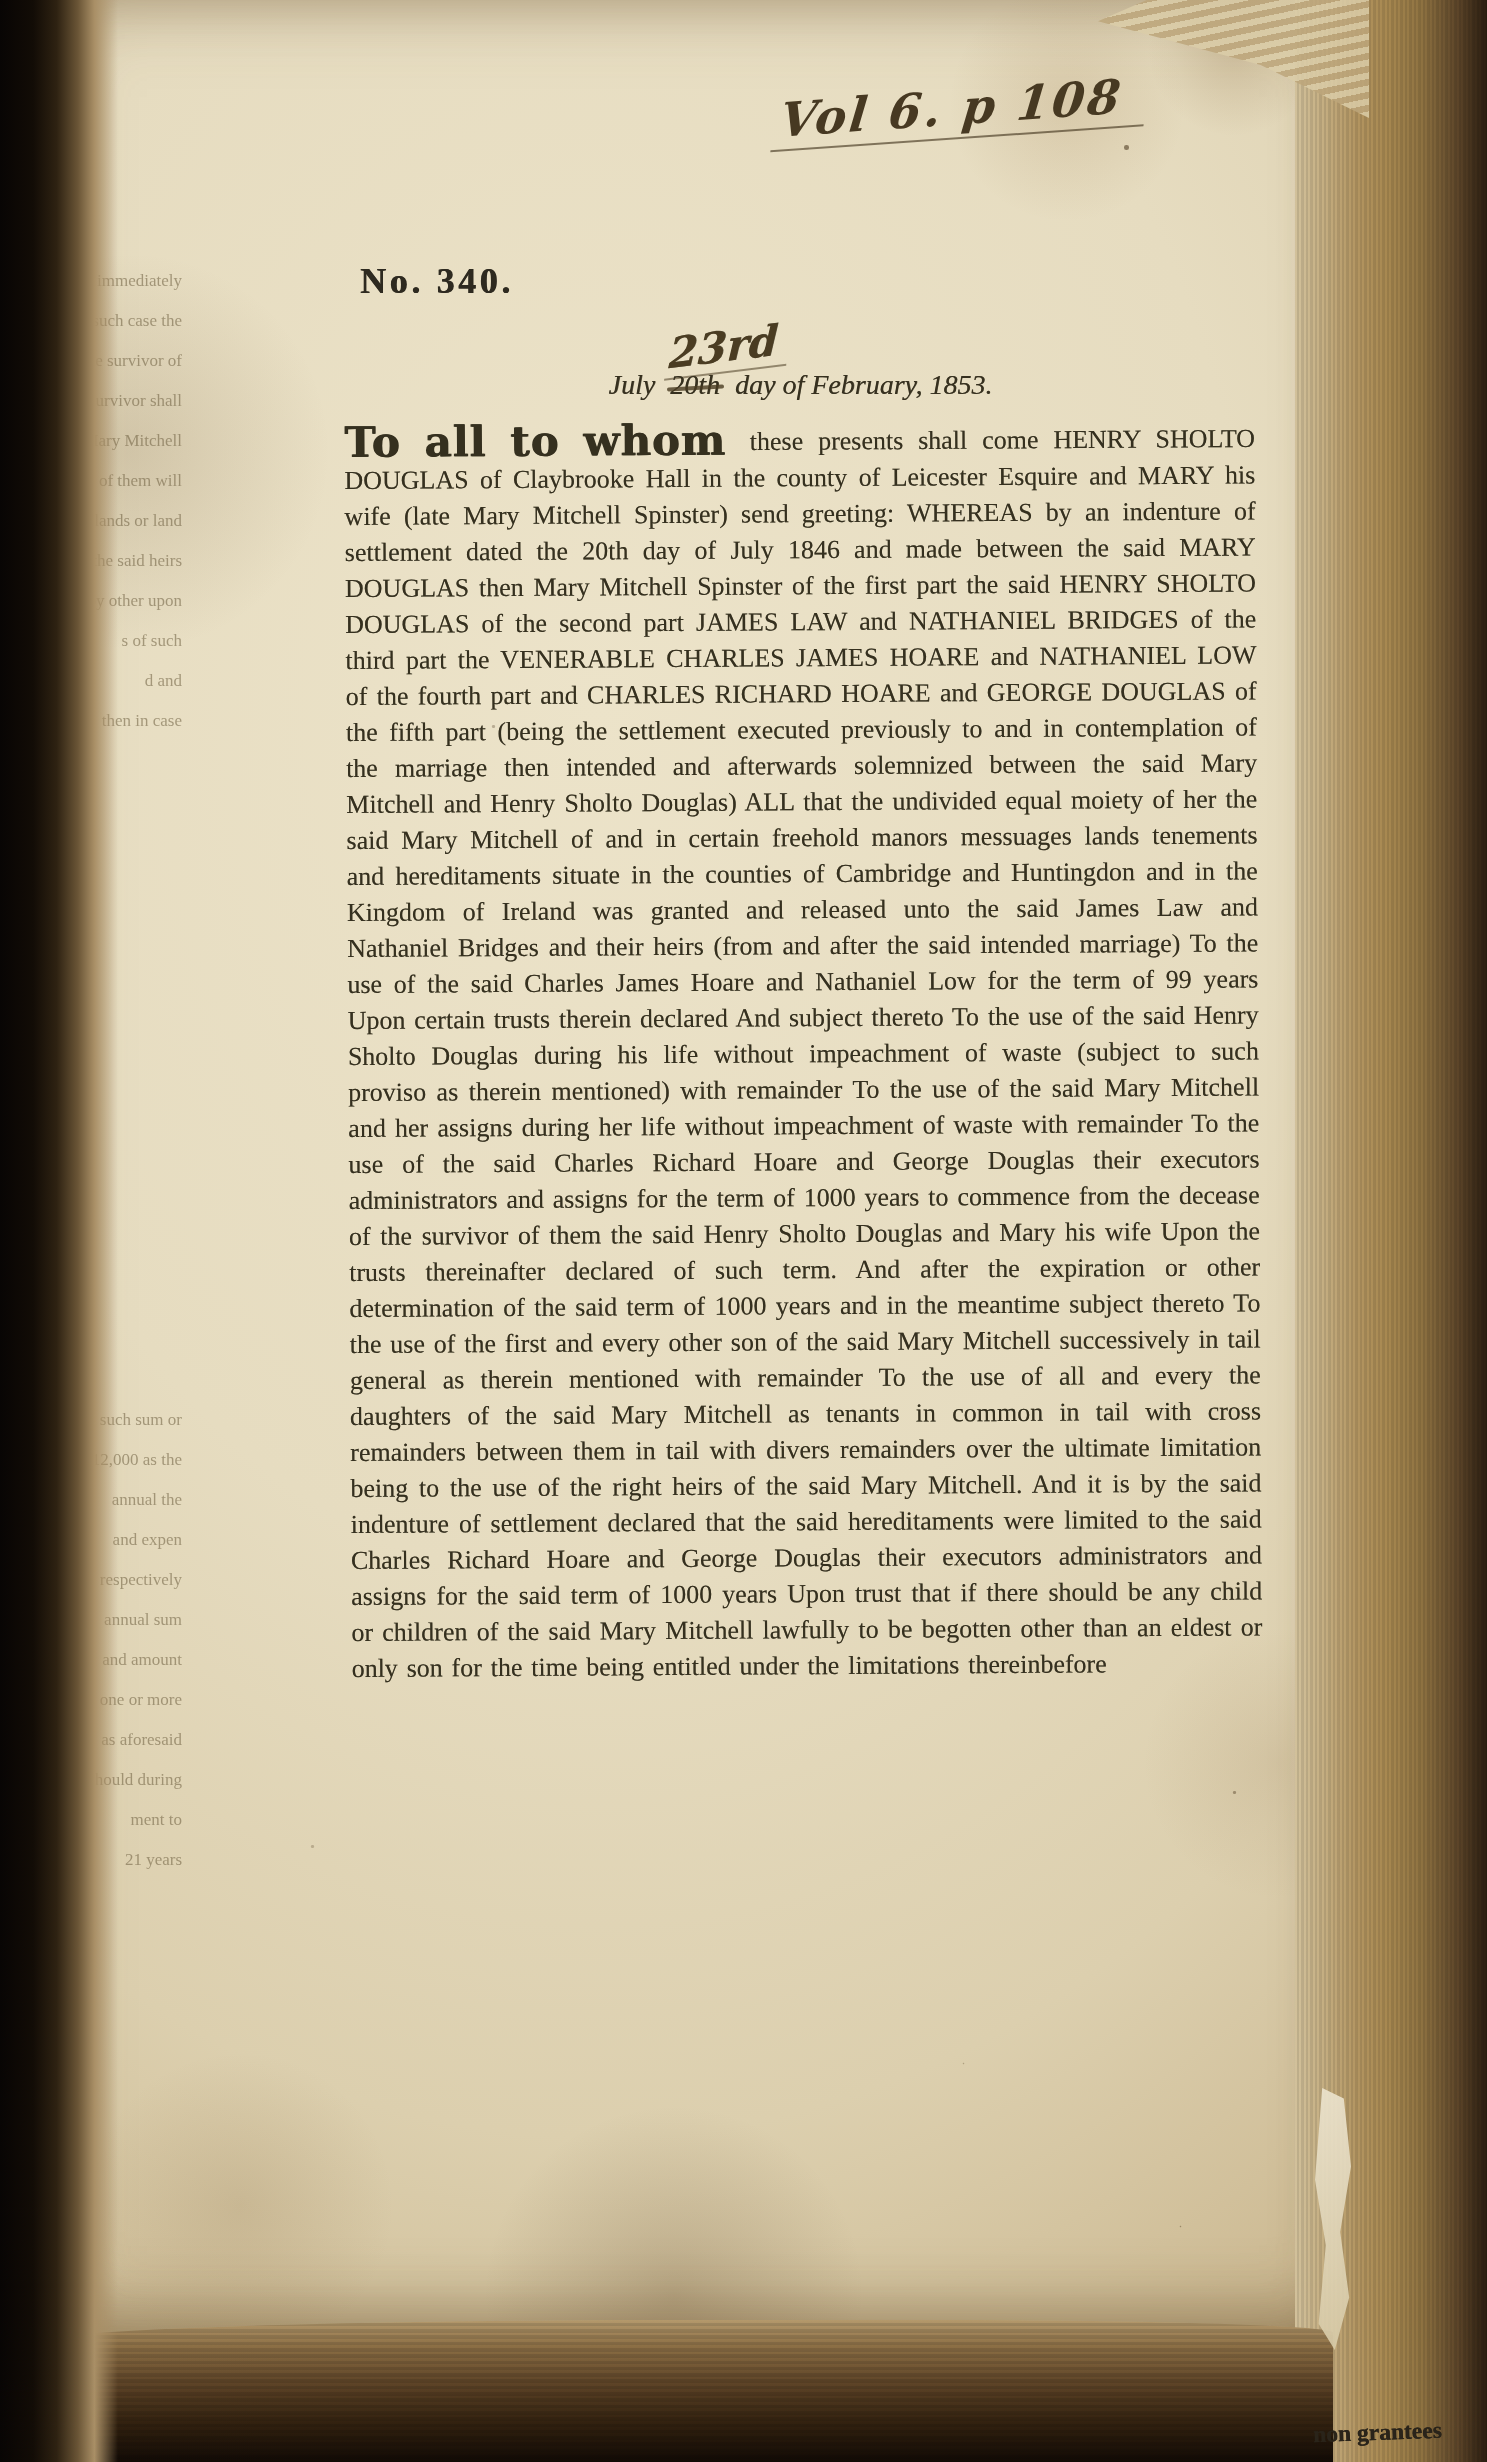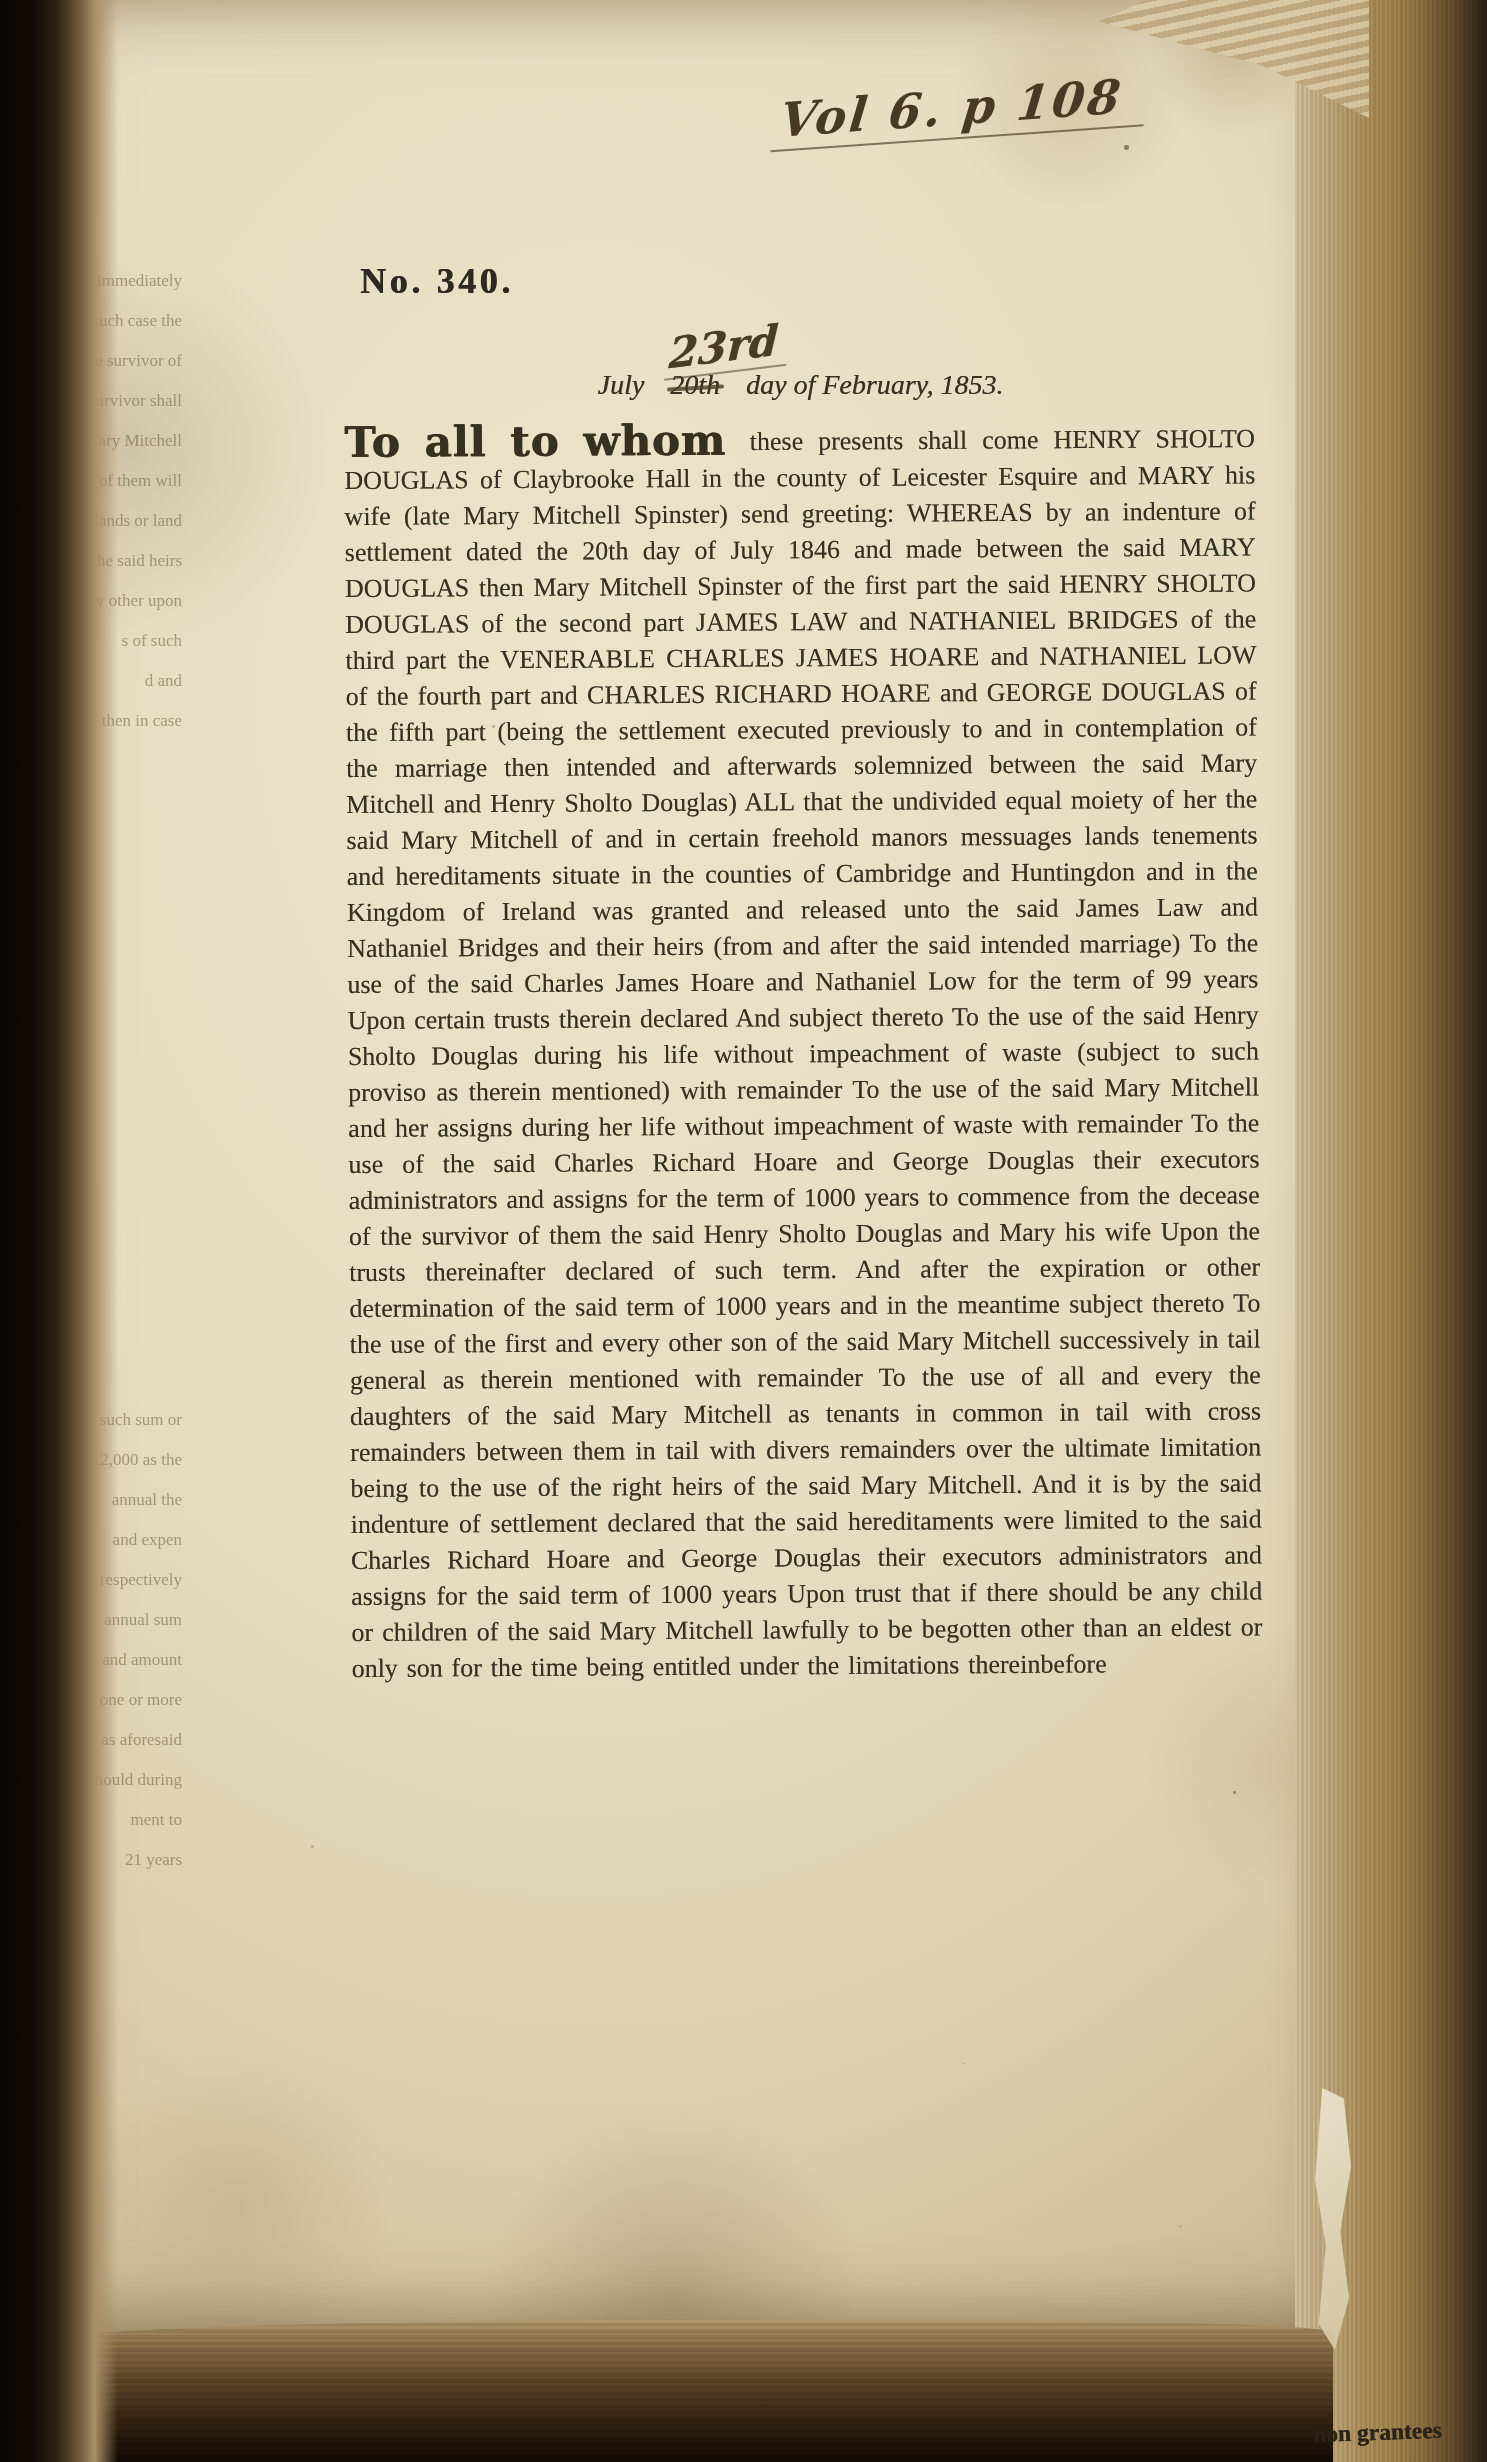--- a/index.html
+++ b/index.html
@@ -87,21 +87,21 @@
     position:absolute;left:294px;top:260px;z-index:5;
     font-weight:700;font-size:36px;letter-spacing:3.6px;color:#2e2a20;
     text-shadow:0.6px 0 0 #2e2a20;
     margin-left:16px;
   }
   .dateline{
     position:absolute;left:294px;top:369px;width:913px;z-index:5;
     text-align:center;font-style:italic;font-size:28px;color:#36301f;
     text-shadow:0.4px 0 0 rgba(54,48,31,.7);
   }
-  .struck{position:relative;margin:0 19px;}
+  .struck{position:relative;margin:0 8px;}
   .struck::after{
     content:"";position:absolute;left:-3.6px;right:-3.6px;top:55%;height:3.6px;
     background:rgba(74,60,34,.8);transform:rotate(-3deg);border-radius:1.8px;
   }
   .bodytext{
     position:absolute;left:294px;top:425px;width:911px;z-index:5;
     font-size:26px;line-height:36px;text-align:justify;color:#35301f;
     word-spacing:2.3px;text-shadow:0 0 0.5px rgba(53,48,31,.55);
     transform:rotate(-0.35deg);transform-origin:top left;
   }

